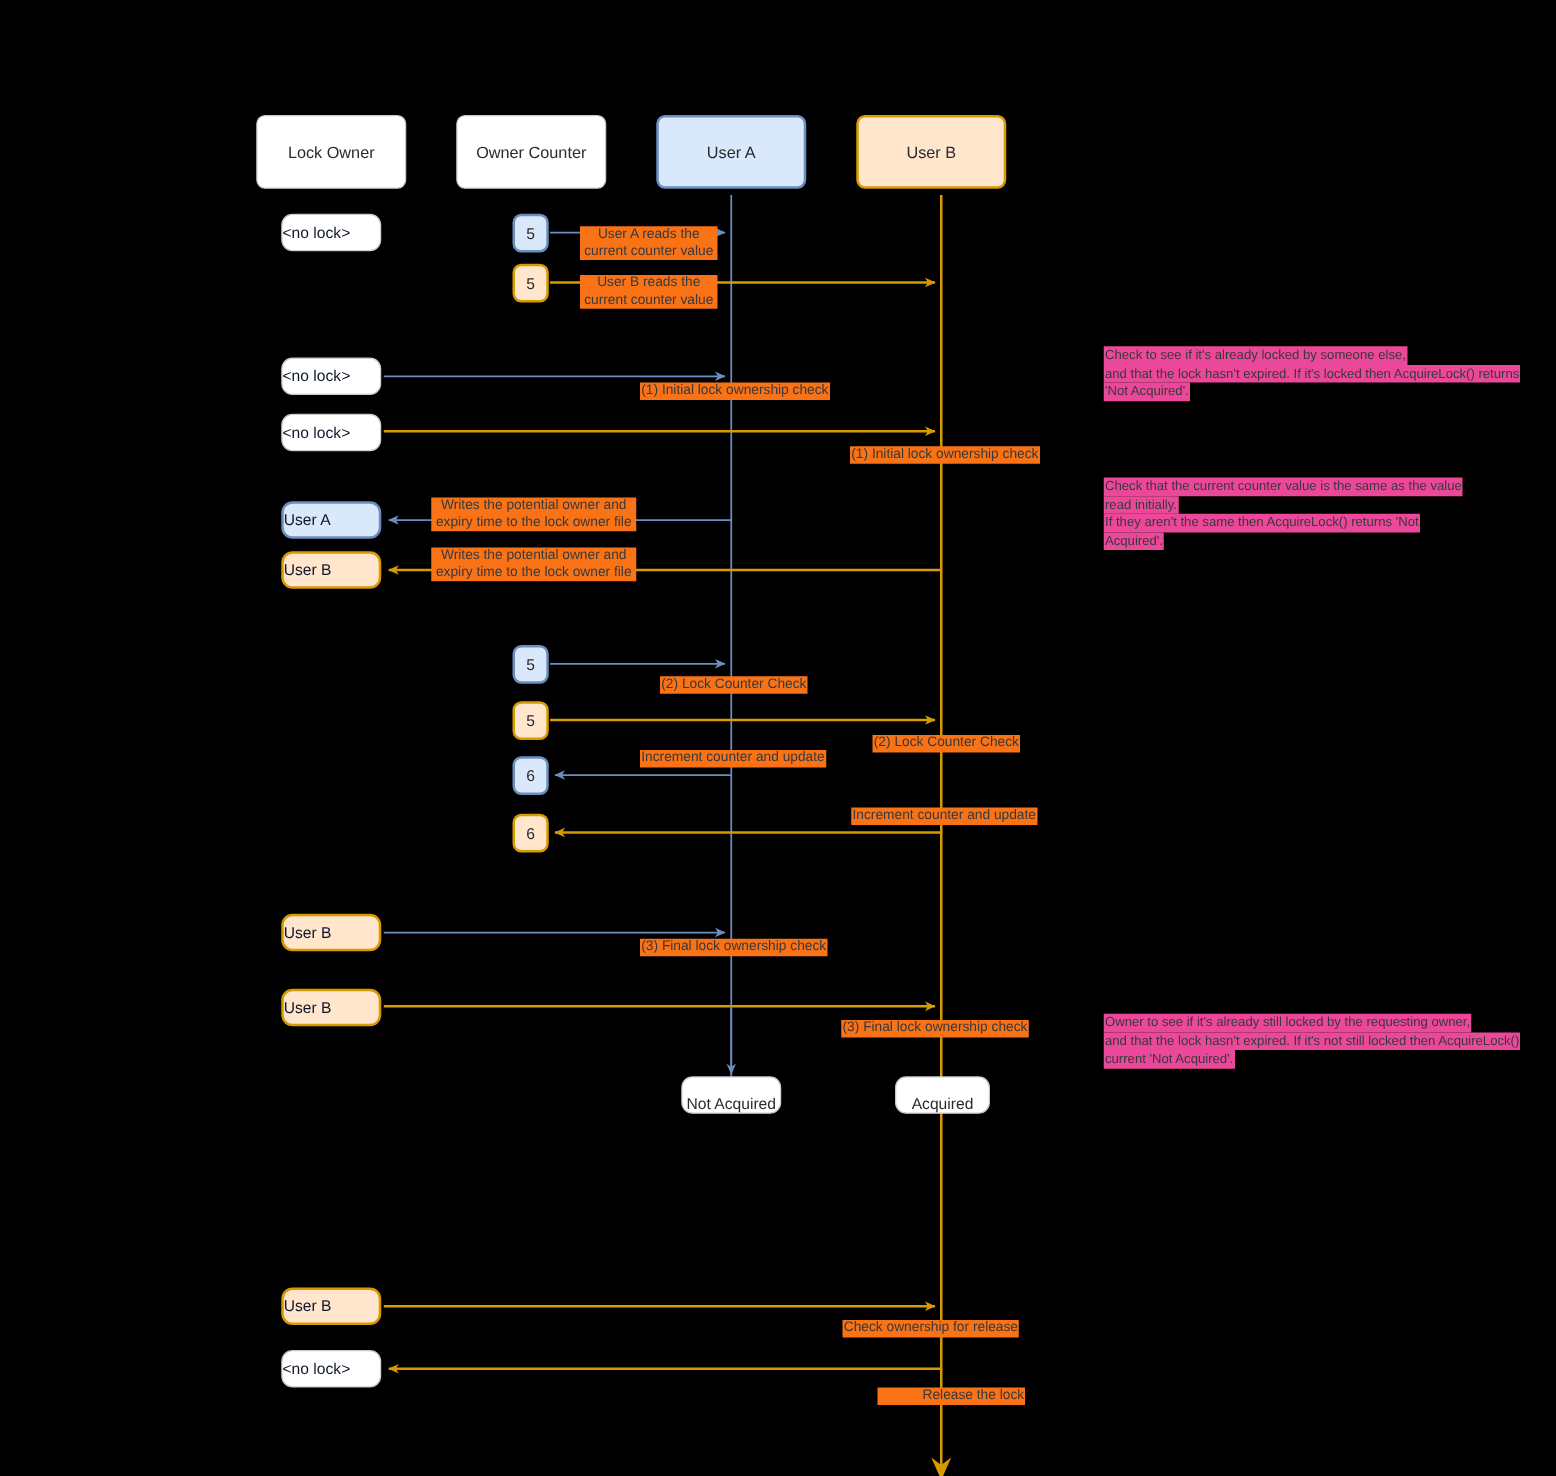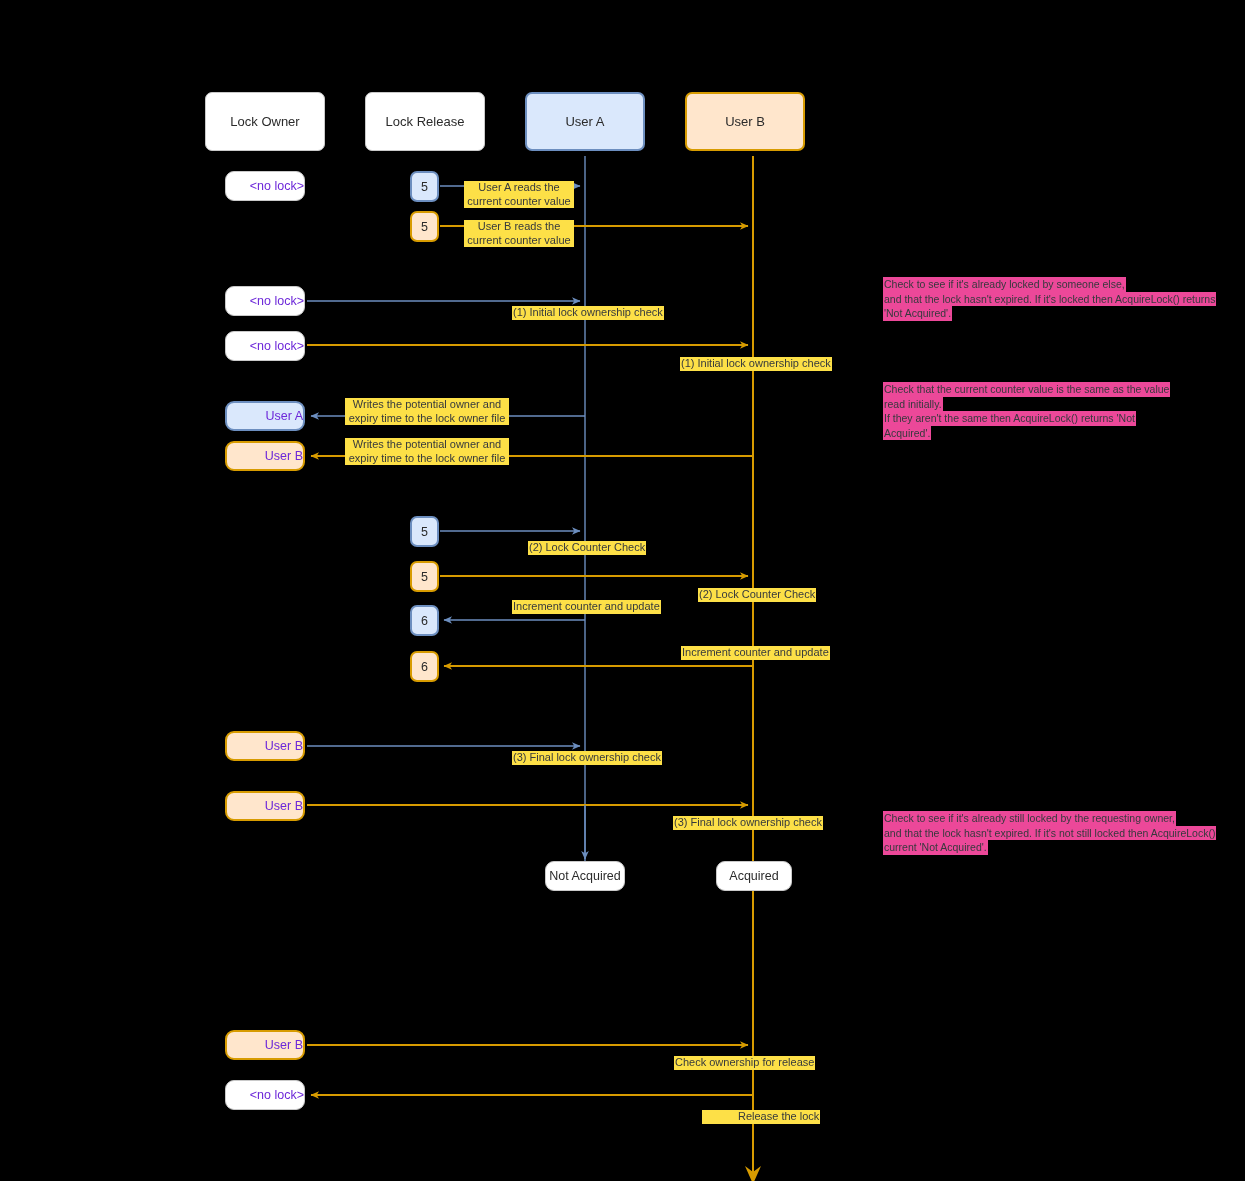--- a/index.html
+++ b/index.html
@@ -11,41 +11,41 @@
   
   .hdr{position:absolute;box-sizing:border-box;border-radius:7px;
        display:flex;align-items:center;justify-content:center;
        font-size:13px;color:#2b2b2b;text-align:center;}
   .hdr.plain{background:#ffffff;border:1.5px solid #c9c9c9;}
   .hdr.blue {background:#dae8fc;border:2px solid #6c8ebf;}
   .hdr.orange{background:#ffe6cc;border:2px solid #d79b00;}
 
   
   .pill{position:absolute;box-sizing:border-box;border-radius:9px;
-        display:flex;align-items:center;justify-content:flex-end;
-        font-size:12.5px;color:#6d28d9;height:30px;}
+        display:flex;align-items:center;justify-content:flex-start;
+        font-size:12.5px;color:#0f172a;height:30px;}
   .pill.plain {background:#ffffff;border:1.5px solid #c9c9c9;}
   .pill.blue  {background:#dae8fc;border:2px solid #6c8ebf;}
   .pill.orange{background:#ffe6cc;border:2px solid #d79b00;}
 
   
   .chip{position:absolute;box-sizing:border-box;width:29px;height:31px;
         border-radius:7px;display:flex;align-items:center;justify-content:center;
         font-size:12.5px;color:#2b2b2b;}
   .chip.blue  {background:#dae8fc;border:2px solid #6c8ebf;}
   .chip.orange{background:#ffe6cc;border:2px solid #d79b00;}
 
   
   .result{position:absolute;box-sizing:border-box;background:#ffffff;
           border:1.5px solid #c9c9c9;border-radius:9px;height:30px;
-          display:flex;align-items:center;justify-content:center;
+          display:flex;align-items:flex-end;justify-content:center;
           font-size:12.5px;color:#2b2b2b;}
 
   
-  .msg{position:absolute;background:#fde047;color:#36393d;font-size:11px;
+  .msg{position:absolute;background:#f97316;color:#36393d;font-size:11px;
        line-height:13.5px;white-space:nowrap;padding:0 1px;}
   .msg.two{white-space:normal;text-align:center;}
 
   
   .note{position:absolute;color:#36393d;font-size:10.5px;line-height:14.5px;
         white-space:nowrap;}
   .note span{background:#ec4899;display:inline-block;padding:0 1px;}
 </style>
 </head>
 <body>
@@ -97,21 +97,21 @@
 
     <line x1="307" y1="1029" x2="748" y2="1029" stroke="#d79b00" stroke-width="2" marker-end="url(#ahO)"></line>
 
     <line x1="753" y1="1079" x2="311" y2="1079" stroke="#d79b00" stroke-width="2" marker-end="url(#ahO)"></line>
   </svg>
 
   <div class="hdr plain" style="left:205px;top:76px;width:120px;height:59px;">
     <span>Lock Owner</span>
   </div>
   <div class="hdr plain" style="left:365px;top:76px;width:120px;height:59px;">
-    <span>Lock Release</span>
+    <span>Owner Counter</span>
   </div>
   <div class="hdr blue" style="left:525px;top:76px;width:120px;height:59px;">
     <span>User A</span>
   </div>
   <div class="hdr orange" style="left:685px;top:76px;width:120px;height:59px;">
     <span>User B</span>
   </div>
 
   <div class="pill plain" style="left:225px;top:155px;width:80px;">
     <span>&lt;no lock&gt;</span>
@@ -195,18 +195,18 @@
   </div>
 
   <div class="note" style="left:883px;top:366px;">
     <span>Check that the current counter value is the same as the value</span><br>
     <span>read initially.</span><br>
     <span>If they aren't the same then AcquireLock() returns 'Not</span><br>
     <span>Acquired'.</span>
   </div>
 
   <div class="note" style="left:883px;top:795px;">
-    <span>Check to see if it's already still locked by the requesting owner,</span><br>
+    <span>Owner to see if it's already still locked by the requesting owner,</span><br>
     <span>and that the lock hasn't expired. If it's not still locked then AcquireLock()</span><br>
     <span>current 'Not Acquired'.</span>
   </div>
 
 </div>
 
 </body></html>

